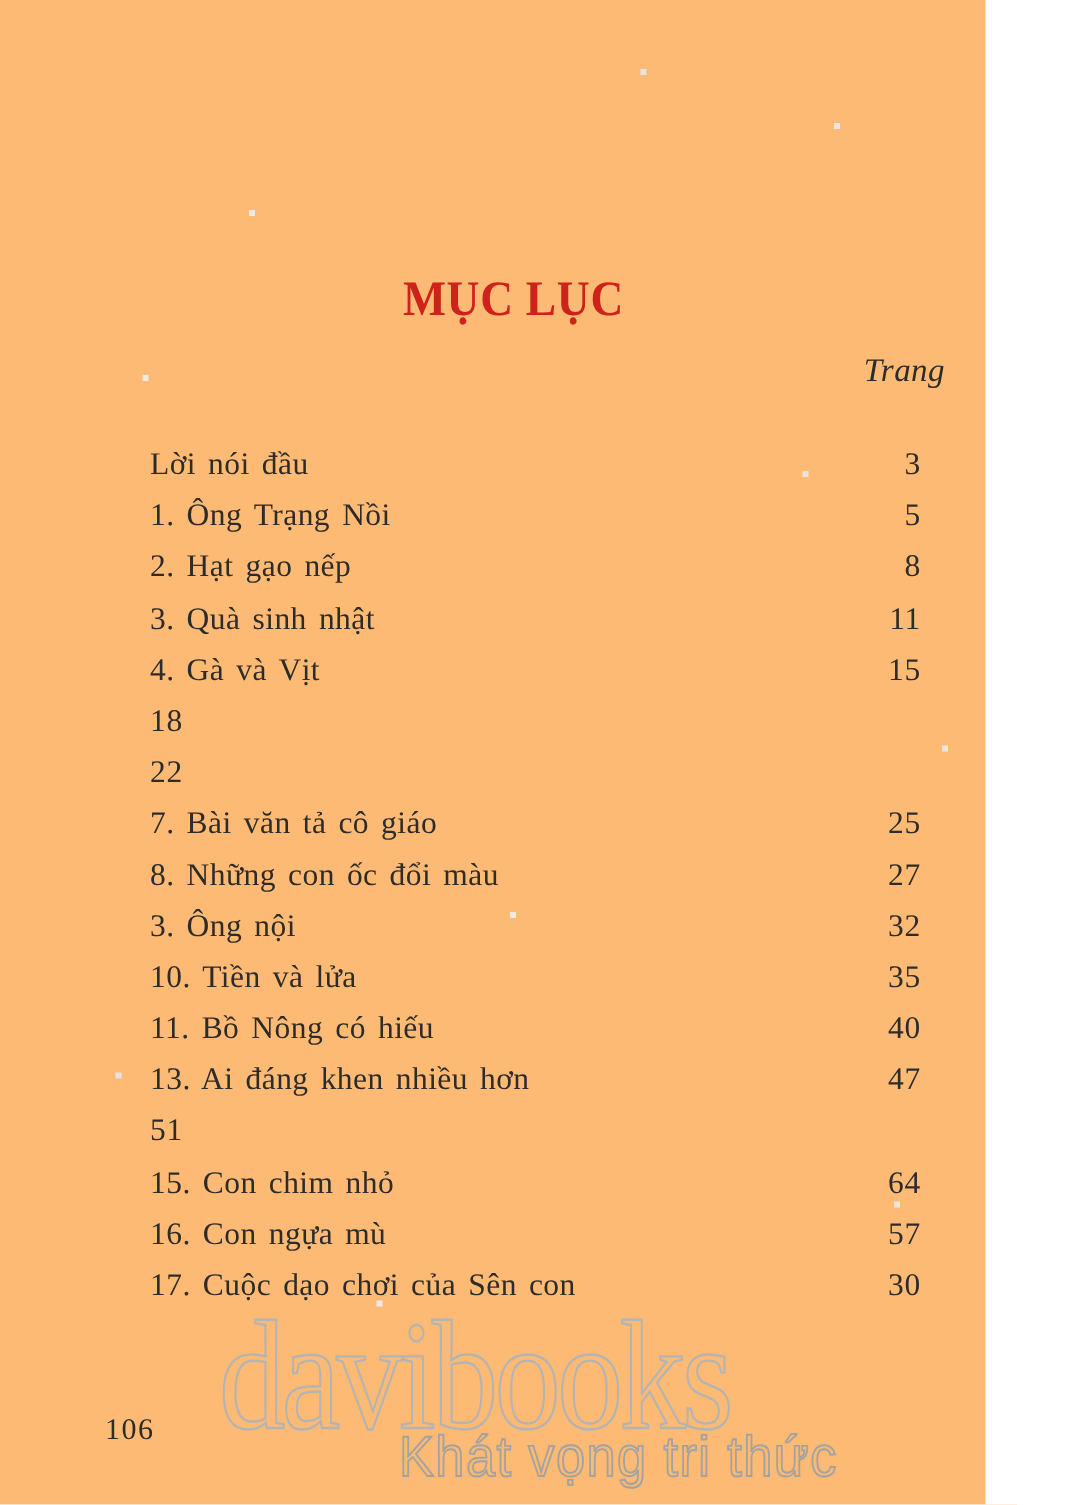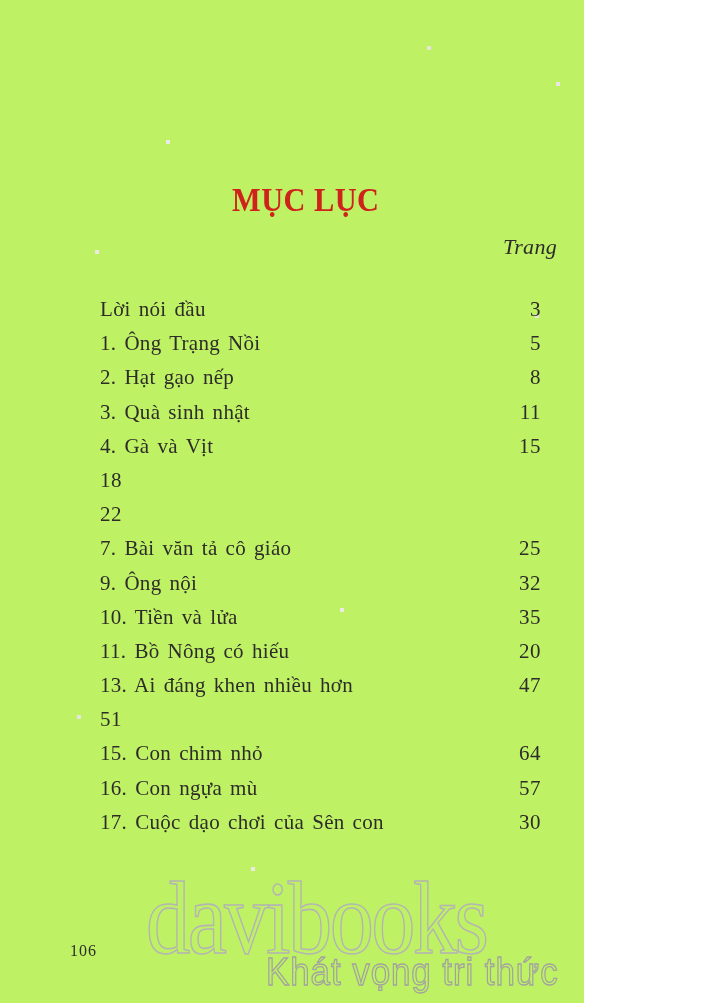--- a/index.html
+++ b/index.html
@@ -3,24 +3,24 @@
 <meta charset="utf-8">
 <title>Scanned book page — Mục lục</title>
 <style>
   html, body {
     margin: 0;
     padding: 0;
     background: #ffffff;
   }
   .page {
     position: relative;
-    width: 584px;
+    width: 657px;
     height: 1003px;
     margin: 0;
-    background: #bef264;
+    background: #fdba74;
     overflow: hidden;
     font-family: "Liberation Serif", "DejaVu Serif", serif;
     color: var(--ink, #2e2c29);
   }
   
   .specks {
     position: absolute;
     top: 0; left: 0;
     width: 2px; height: 2px;
     background: transparent;
@@ -81,21 +81,21 @@
     white-space: nowrap;
   }
   .toc-page {
     font-size: 21px;
     letter-spacing: 0.5px;
   }
   .folio {
     position: absolute;
     left: 70px;
     top: 942px;
-    font-size: 16px;
+    font-size: 20px;
     letter-spacing: 1px;
   }
   .wm-brand {
     position: absolute;
     left: 146px;
     top: 866px;
     font-size: 104px;
     line-height: 1;
     font-weight: normal;
     letter-spacing: -3px;
@@ -159,30 +159,34 @@
       <span class="toc-page">18</span>
     </div>
       <div class="toc-row">
       <span class="toc-page">22</span>
     </div>
       <div class="toc-row">
       <span class="toc-label">7. Bài văn tả cô giáo</span>
       <span class="toc-page">25</span>
     </div>
       <div class="toc-row">
-      <span class="toc-label">9. Ông nội</span>
+      <span class="toc-label">8. Những con ốc đổi màu</span>
+      <span class="toc-page">27</span>
+    </div>
+      <div class="toc-row">
+      <span class="toc-label">3. Ông nội</span>
       <span class="toc-page">32</span>
     </div>
       <div class="toc-row">
       <span class="toc-label">10. Tiền và lửa</span>
       <span class="toc-page">35</span>
     </div>
       <div class="toc-row">
       <span class="toc-label">11. Bồ Nông có hiếu</span>
-      <span class="toc-page">20</span>
+      <span class="toc-page">40</span>
     </div>
       <div class="toc-row">
       <span class="toc-label">13. Ai đáng khen nhiều hơn</span>
       <span class="toc-page">47</span>
     </div>
       <div class="toc-row">
       <span class="toc-page">51</span>
     </div>
       <div class="toc-row">
       <span class="toc-label">15. Con chim nhỏ</span>

